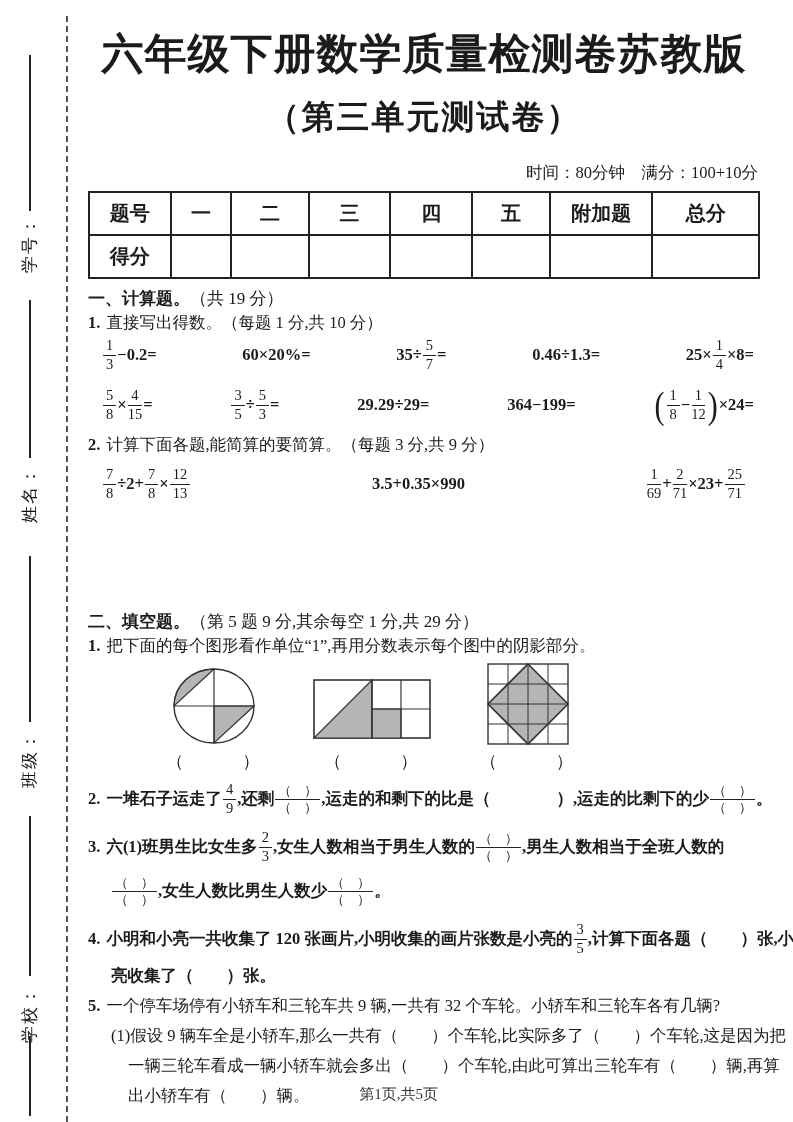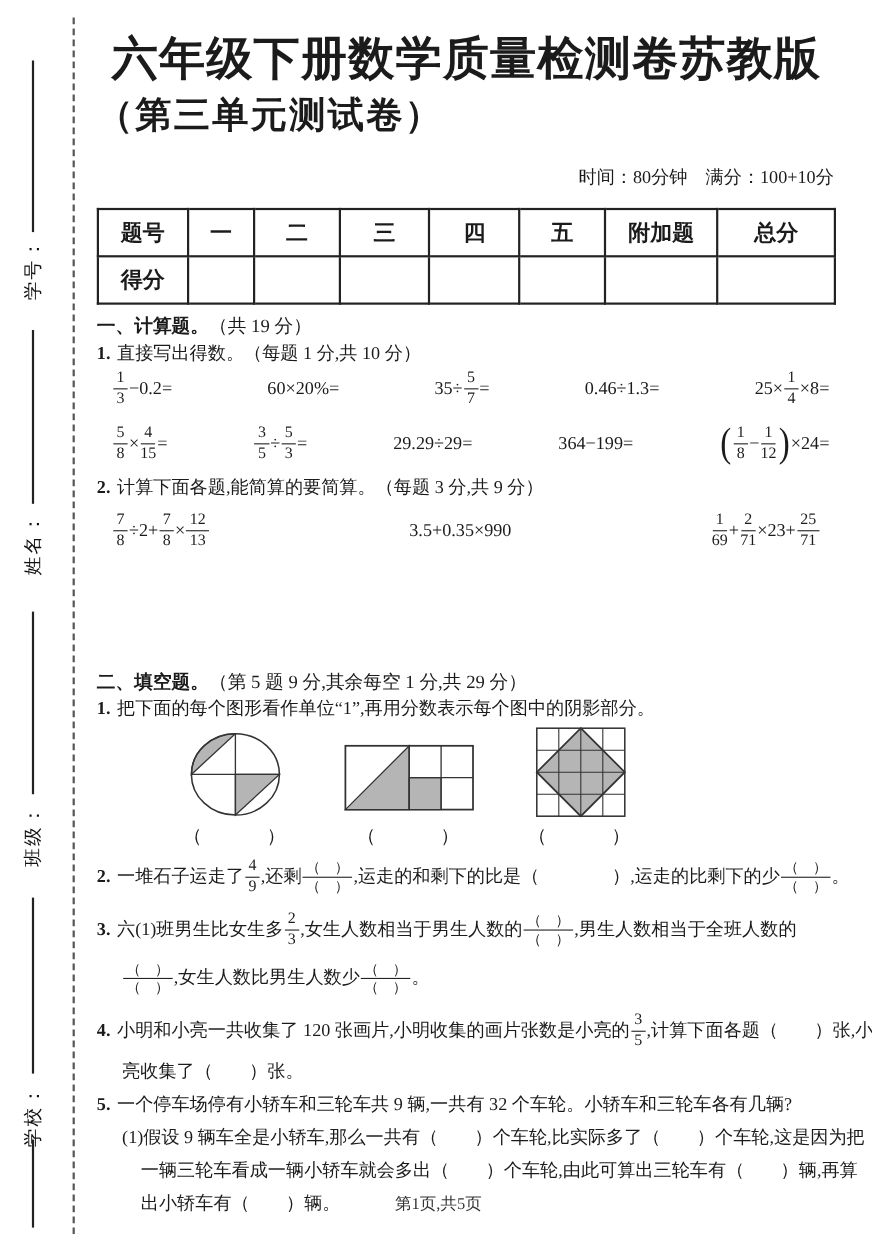--- a/index.html
+++ b/index.html
@@ -8,37 +8,37 @@
     font-family:"Liberation Serif","DejaVu Serif",serif;color:#1b1b1b;
   }
   
   .fold-line{position:absolute;left:66px;top:16px;height:1106px;width:0;border-left:2px dashed #555;}
   .side-line{position:absolute;left:29px;width:2px;background:#222;}
   .side-label{position:absolute;left:4px;width:50px;height:64px;display:flex;align-items:center;justify-content:center;}
   .side-label span{transform:rotate(-90deg);white-space:nowrap;font-size:17px;letter-spacing:2px;color:#111;}
   
   .main{position:absolute;left:88px;top:26px;width:672px;}
   .title{font-size:42px;font-weight:bold;text-align:center;line-height:56px;letter-spacing:1px;}
-  .subtitle{font-size:33px;font-weight:bold;line-height:46px;margin-top:0;letter-spacing:2px;}
+  .subtitle{font-size:33px;font-weight:bold;text-align:center;line-height:46px;margin-top:12px;letter-spacing:2px;}
   .meta{margin-top:22px;text-align:right;font-size:16.5px;line-height:22px;padding-right:2px;}
   
-  table.score{border-collapse:collapse;width:100%;margin-top:17px;table-layout:fixed;}
+  table.score{border-collapse:collapse;width:100%;margin-top:7px;table-layout:fixed;}
   table.score td{border:2px solid #222;height:41px;text-align:center;
     font-family:"Liberation Sans","DejaVu Sans",sans-serif;font-weight:bold;font-size:20px;padding:0;}
   
   .sec-head{margin-top:9px;font-size:17px;line-height:22px;}
   .sec-head .b{font-family:"Liberation Sans","DejaVu Sans",sans-serif;font-weight:bold;}
   .q-line{display:flex;align-items:center;font-size:16.5px;line-height:22px;margin-top:2px;white-space:nowrap;}
   .q-num{font-weight:bold;margin-right:6px;flex:0 0 auto;}
   .calc-row{display:flex;justify-content:space-between;align-items:center;height:42px;padding:0 6px 0 14px;font-size:16.5px;}
   .calc-row.r1{margin-top:0;}
   .calc-row.r2{margin-top:8px;}
   .calc-row.simpl{margin-top:4px;height:48px;padding-right:14px;}
   .mrow{display:inline-flex;align-items:center;white-space:nowrap;}
-  .mtxt{white-space:pre;}
+  .mtxt{white-space:pre;font-weight:bold;}
   .frac{display:inline-flex;flex-direction:column;align-items:center;line-height:1.05;font-size:14.5px;margin:0 1px;}
   .frac .num{border-bottom:1.3px solid #222;padding:0 3px 1px;}
   .frac .den{padding-top:1px;}
   .frac.blank{font-size:13px;}
   .bigp{font-size:30px;font-weight:400;line-height:1;transform:scaleY(1.25);margin:0 1px;}
   .workspace{height:94px;}
   
   .figures{display:flex;align-items:flex-end;margin-top:5px;padding-left:76px;gap:48px;}
   .figure{display:flex;flex-direction:column;align-items:center;}
   .figure .cap{font-size:17px;margin-top:4px;letter-spacing:2px;}

